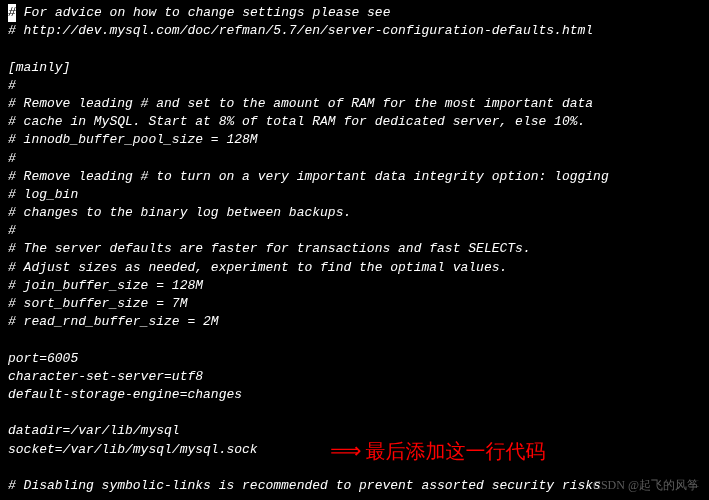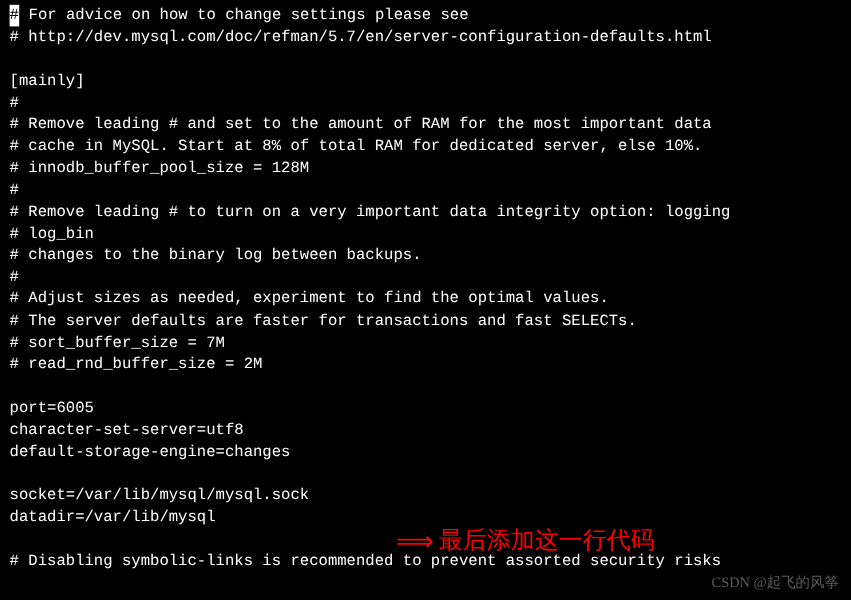--- a/index.html
+++ b/index.html
@@ -8,21 +8,21 @@
       color: #fff;
       font-family: "Courier New", monospace;
       font-size: 13px;
       line-height: 1.4;
       width: 709px;
       height: 500px;
       padding: 4px 8px;
       position: relative;
       overflow: hidden;
     }
-    .line { white-space: pre; }
+    .line { white-space: pre; font-style: italic; }
     .cursor {
       background: #fff;
       color: #000;
       display: inline-block;
       width: 8px;
     }
     .annotation {
       color: #ff0000;
       font-family: "SimSun", "Microsoft YaHei", sans-serif;
       font-size: 20px;
@@ -56,31 +56,32 @@
       <div class="line">[mainly]</div>
       <div class="line">#</div>
       <div class="line"># Remove leading # and set to the amount of RAM for the most important data</div>
       <div class="line"># cache in MySQL. Start at 8% of total RAM for dedicated server, else 10%.</div>
       <div class="line"># innodb_buffer_pool_size = 128M</div>
       <div class="line">#</div>
       <div class="line"># Remove leading # to turn on a very important data integrity option: logging</div>
       <div class="line"># log_bin</div>
       <div class="line"># changes to the binary log between backups.</div>
       <div class="line">#</div>
+      <div class="line"># The server defaults are faster for transactions and fast SELECTs.</div>
       <div class="line"># Adjust sizes as needed, experiment to find the optimal values.</div>
-      <div class="line"># The server defaults are faster for transactions and fast SELECTs.</div>
+      <div class="line"># join_buffer_size = 128M</div>
       <div class="line"># sort_buffer_size = 7M</div>
       <div class="line"># read_rnd_buffer_size = 2M</div>
       <div class="line"> </div>
       <div class="line">port=6005</div>
       <div class="line">character-set-server=utf8</div>
       <div class="line">default-storage-engine=changes</div>
       <div class="line"> </div>
+      <div class="line">datadir=/var/lib/mysql</div>
       <div class="line">socket=/var/lib/mysql/mysql.sock</div>
-      <div class="line">datadir=/var/lib/mysql</div>
       <div class="line"> </div>
       <div class="line"># Disabling symbolic-links is recommended to prevent assorted security risks</div>
     </div>
 
 </div>
 
 <div class="annotation" style="top:436px; left:330px;">
   <span class="arrow">⟹</span>
   <span>最后添加这一行代码</span>
 </div>

